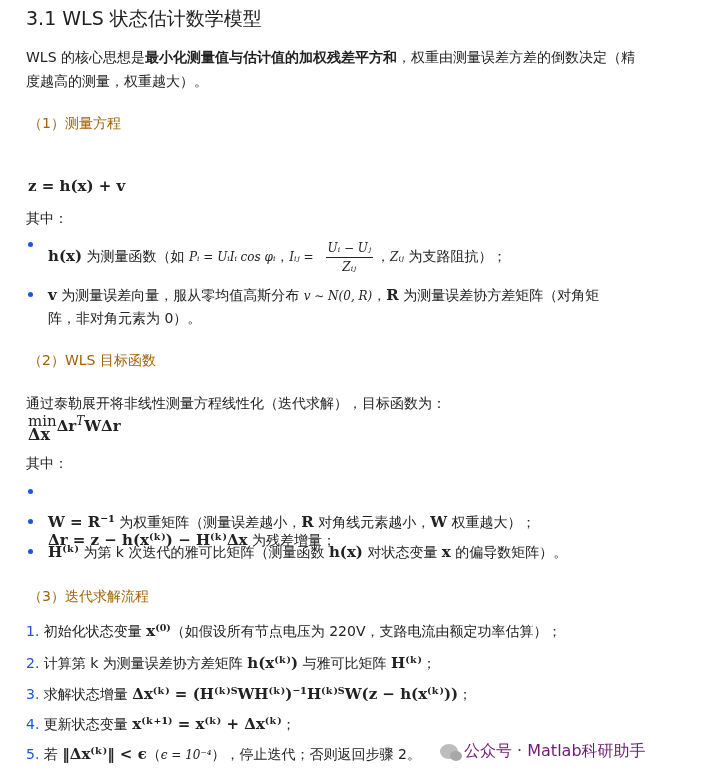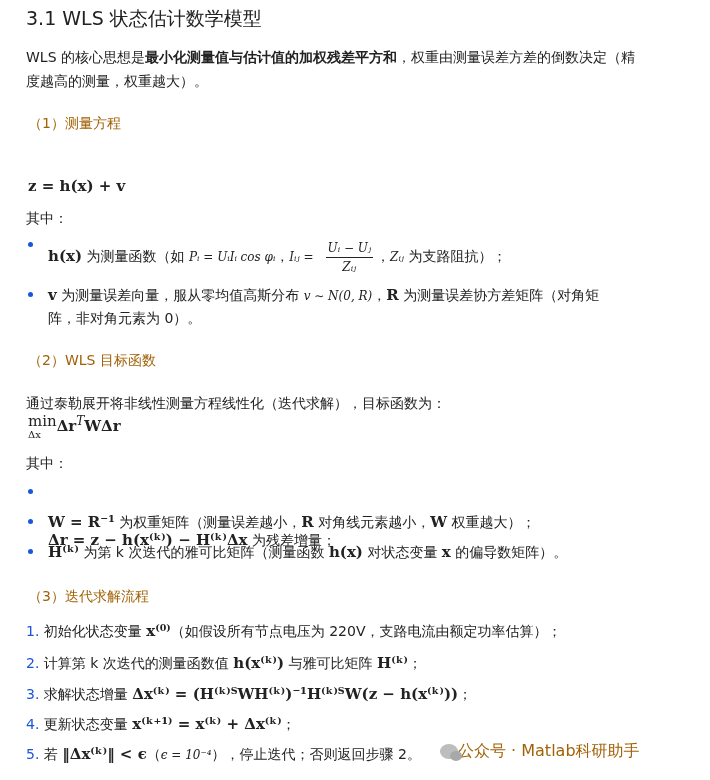--- a/index.html
+++ b/index.html
@@ -19,24 +19,24 @@
     sup, sub { font-size: 10px; }
     .bullet {
       position: absolute; width: 5px; height: 5px; border-radius: 50%;
       background: #1a56db;
     }
     .num { color: #1a56db; }
     .frac { display: inline-block; vertical-align: middle; text-align: center; margin: 0 3px; }
     .frac .top { display: block; border-bottom: 1px solid #222; padding: 0 2px; }
     .frac .bot { display: block; padding: 0 2px; }
     .minop { display: inline-block; vertical-align: top; text-align: left; line-height: 14px; }
-    .minop .under { display: block; font-size: 10px; font-weight: normal; }
+    .minop .under { display: block; font-size: 16px; font-weight: bold; }
     .watermark {
-      color: #a16207; font-size: 16px;
-      display: flex; align-items: center; 
+      color: #701a75; font-size: 16px;
+      display: flex; align-items: center; gap: 6px;
     }
     .wechat-icon {
       width: 18px; height: 15px; border-radius: 50%; background: #bdbdbd; position: relative;
       display: inline-block;
     }
     .wechat-icon::after {
       content: ""; position: absolute; right: -4px; bottom: -2px; width: 12px; height: 10px;
       border-radius: 50%; background: #a8a8a8;
     }
   </style>
@@ -88,21 +88,21 @@
   <div class="abs p" style="left:48px; top:541px;">
     <span class="mb">H⁽ᵏ⁾</span><span> 为第 k 次迭代的雅可比矩阵（测量函数 </span><span class="mb">h(x)</span><span> 对状态变量 </span><span class="mb">x</span><span> 的偏导数矩阵）。</span>
   </div>
 
   <div class="abs h4" style="left:28px; top:588px;">（3）迭代求解流程</div>
 
   <div class="abs p" style="left:26px; top:620px;">
     <span class="num">1.</span> <span>初始化状态变量 </span><span class="mb">x⁽⁰⁾</span><span>（如假设所有节点电压为 220V，支路电流由额定功率估算）；</span>
   </div>
   <div class="abs p" style="left:26px; top:652px;">
-    <span class="num">2.</span> <span>计算第 k 次迭代的测量函数值 </span><span class="mb">h(x⁽ᵏ⁾)</span><span> 与雅可比矩阵 </span><span class="mb">H⁽ᵏ⁾</span><span>；</span>
+    <span class="num">2.</span> <span>计算第 k 为测量误差协方差矩阵 </span><span class="mb">h(x⁽ᵏ⁾)</span><span> 与雅可比矩阵 </span><span class="mb">H⁽ᵏ⁾</span><span>；</span>
   </div>
   <div class="abs p" style="left:26px; top:683px;">
     <span class="num">3.</span> <span>求解状态增量 </span><span class="mb">Δx⁽ᵏ⁾ = (H⁽ᵏ⁾ᵀWH⁽ᵏ⁾)⁻¹H⁽ᵏ⁾ᵀW(z − h(x⁽ᵏ⁾))</span><span>；</span>
   </div>
   <div class="abs p" style="left:26px; top:713px;">
     <span class="num">4.</span> <span>更新状态变量 </span><span class="mb">x⁽ᵏ⁺¹⁾ = x⁽ᵏ⁾ + Δx⁽ᵏ⁾</span><span>；</span>
   </div>
   <div class="abs p" style="left:26px; top:743px;">
     <span class="num">5.</span> <span>若 </span><span class="mb">‖Δx⁽ᵏ⁾‖ &lt; ϵ</span><span>（</span><span class="mi">ϵ = 10⁻⁴</span><span>），停止迭代；否则返回步骤 2。</span>
   </div>

